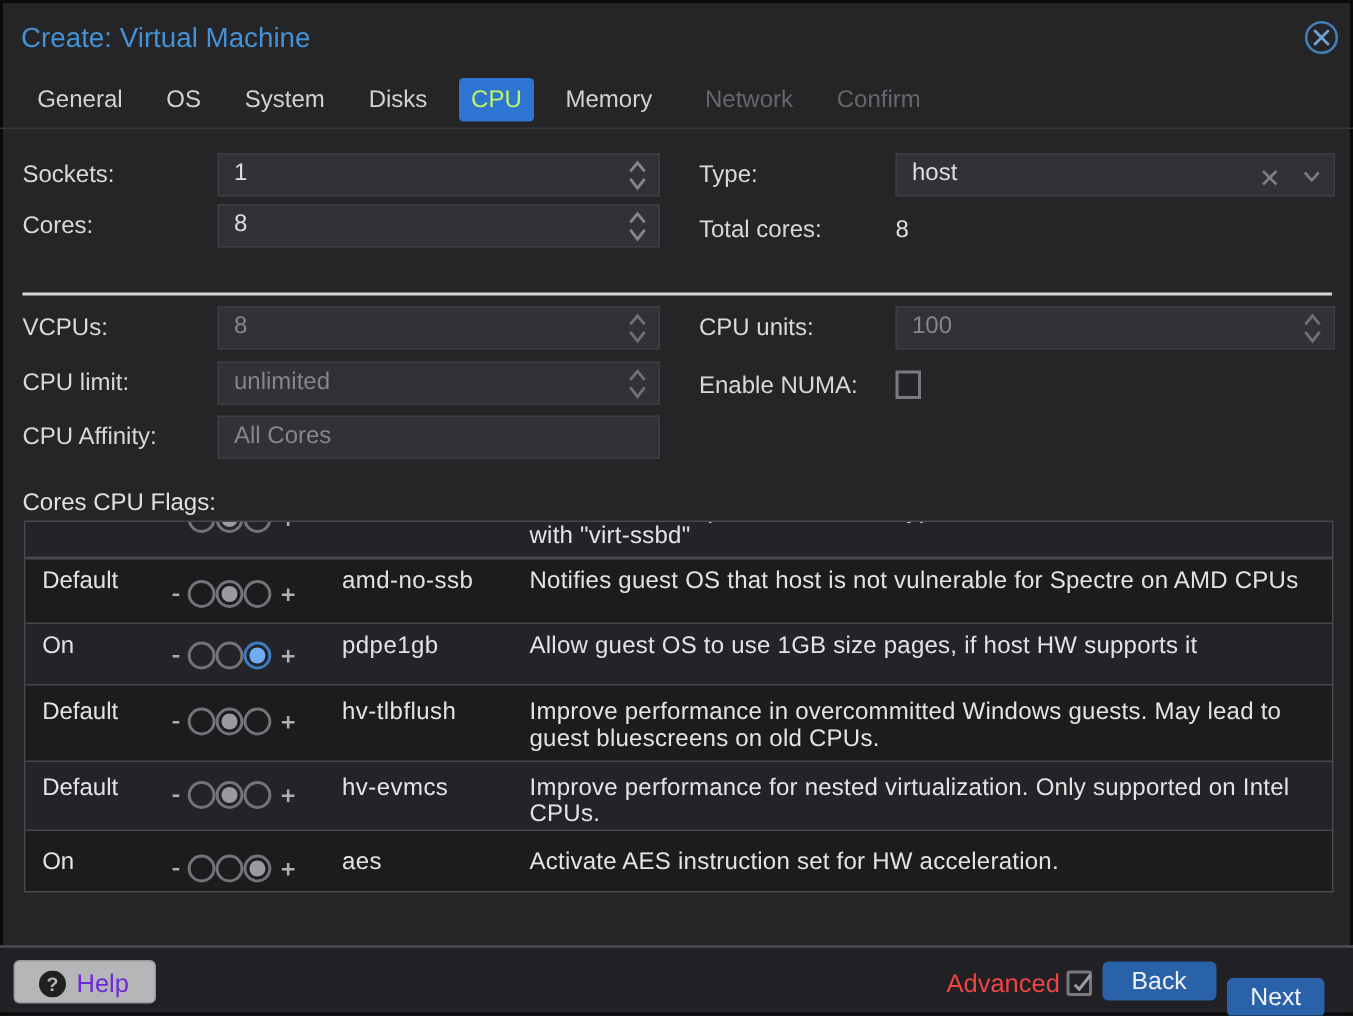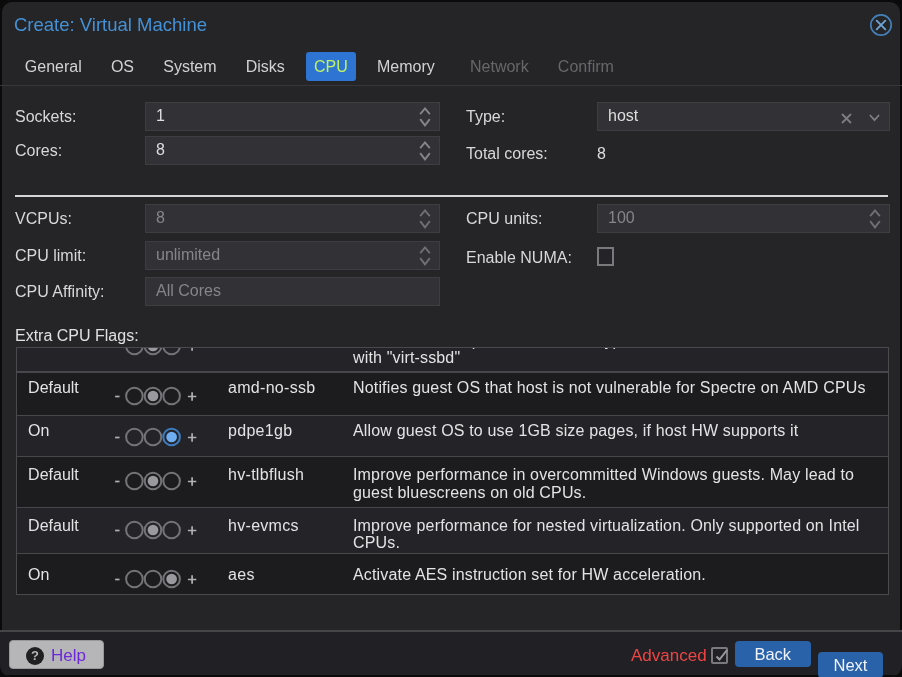--- a/index.html
+++ b/index.html
@@ -1,17 +1,17 @@
 <!DOCTYPE html>
 <html><head>
 <meta charset="utf-8">
 <style>
   html,body{margin:0;padding:0;width:902px;height:677px;background:#0a0a0b;overflow:hidden;}
   *{box-sizing:border-box;font-family:"Liberation Sans",sans-serif;}
-  .win{position:absolute;left:0;top:0;width:902px;height:677px;background:#252528;overflow:hidden;box-shadow:inset 0 0 0 2px #0a0a0b;border-radius:12px;}
+  .win{position:absolute;left:0;top:0;width:902px;height:677px;background:#252528;overflow:hidden;box-shadow:inset 0 0 0 2px #0a0a0b;border-radius:2px;}
   .abs{position:absolute;}
   .title{left:14px;top:13.5px;font-size:18.5px;color:#4591d6;}
   .tabbar{left:16.8px;top:52px;height:29px;display:flex;gap:13.2px;}
   .tab{height:29px;line-height:29px;padding:0 8px;font-size:16px;color:#d2d2d4;border-radius:3px;}
   .tab.active{background:#2e74d2;color:#bef264;}
   .tab.dis{color:#67676b;}
   .tabline{left:0;top:85px;width:902px;height:1px;background:#37373b;}
   .lbl{font-size:16px;color:#d8d8da;}
   .field{background:#323236;border:1px solid #3d3d42;color:#dededf;font-size:16px;}
   .fval{position:absolute;left:10px;top:0;bottom:0;display:flex;align-items:center;}
@@ -107,21 +107,21 @@
   <div class="abs field dis" style="left:597px;top:203.5px;width:292.5px;height:29px">
       <div class="fval">100</div>
       <svg class="spin" width="14" height="24" viewBox="0 0 14 24">
         <path d="M2.2 10.2 L7 4.5 L11.8 10.2" fill="none" stroke="#6f6f74" stroke-width="1.9"></path>
         <path d="M2.2 15.2 L7 21.4 L11.8 15.2" fill="none" stroke="#6f6f74" stroke-width="1.9"></path>
       </svg>
     </div>
   <div class="abs lbl" style="left:466px;top:249px">Enable NUMA:</div>
   <div class="abs" style="left:597px;top:247.3px;width:17.3px;height:18.3px;border:2px solid #7a7a7e;background:#242428"></div>
 
-  <div class="abs lbl" style="left:15px;top:327px;color:#e0e0e2">Extra CPU Flags:</div>
+  <div class="abs lbl" style="left:15px;top:327px;color:#e0e0e2">Cores CPU Flags:</div>
 
   <div class="abs grid" id="grid">
       <div class="row lt" style="top:0px;height:23.3px"></div>
       <div class="row dk" style="top:24.7px;height:42px"></div>
       <div class="row lt" style="top:68.1px;height:39.7px"></div>
       <div class="row dk" style="top:109.2px;height:49.8px"></div>
       <div class="row lt" style="top:160.4px;height:44.599999999999994px"></div>
       <div class="row dk" style="top:206.4px;height:40.599999999999994px"></div>
       <div class="sep" style="top:23.3px"></div>
       <div class="sep" style="top:66.7px"></div>

